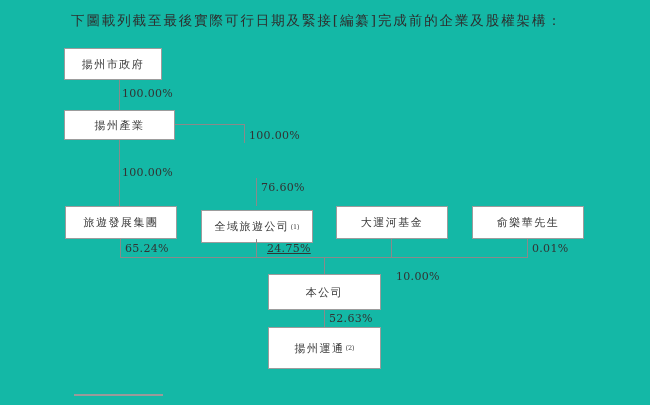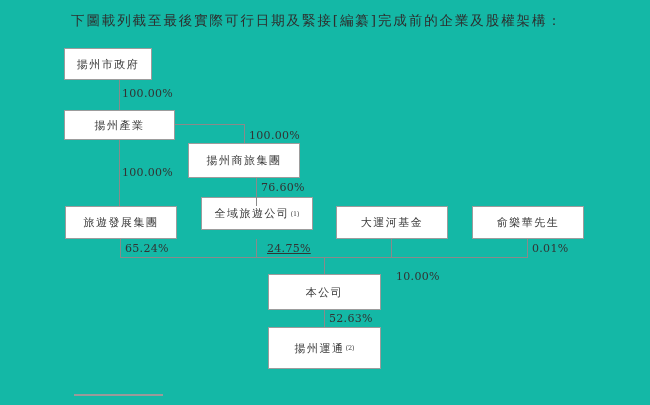--- a/index.html
+++ b/index.html
@@ -26,37 +26,34 @@
   }
   .footrule{position:absolute;left:74px;top:394px;width:89px;height:2px;background:#9a9a9a;}
 </style>
 </head>
 <body>
 
 <div id="page">
 
   <div class="title">下圖載列截至最後實際可行日期及緊接[編纂]完成前的企業及股權架構：</div>
 
-  <div class="node" style="left:64px;top:48px;width:88px;height:32px;">
+  <div class="node" style="left:64px;top:48px;width:98px;height:32px;">
     <span>揚州市政府</span>
   </div>
 
   <div class="node" style="left:64px;top:110px;width:111px;height:30px;">
     <span>揚州產業</span>
   </div>
 
-  <div class="node" style="left:188px;top:143px;width:112px;height:35px;">
-    <span>揚州商旅集團</span>
-  </div>
 
   <div class="node" style="left:65px;top:206px;width:112px;height:33px;">
     <span>旅遊發展集團</span>
   </div>
 
-  <div class="node" style="left:201px;top:197px;width:112px;height:33px;">
+  <div class="node" style="left:201px;top:210px;width:112px;height:33px;">
     <span>全域旅遊公司</span>
       <sup>(1)</sup>
   </div>
 
   <div class="node" style="left:336px;top:206px;width:112px;height:33px;">
     <span>大運河基金</span>
   </div>
 
   <div class="node" style="left:472px;top:206px;width:112px;height:33px;">
     <span>俞樂華先生</span>

